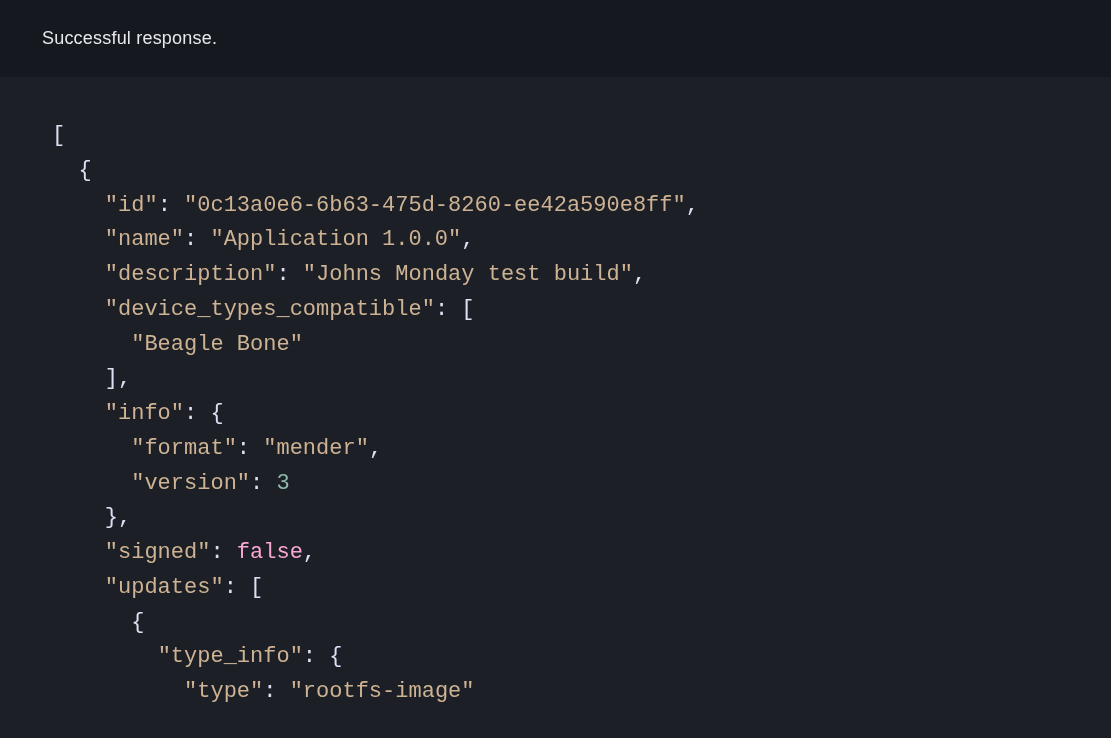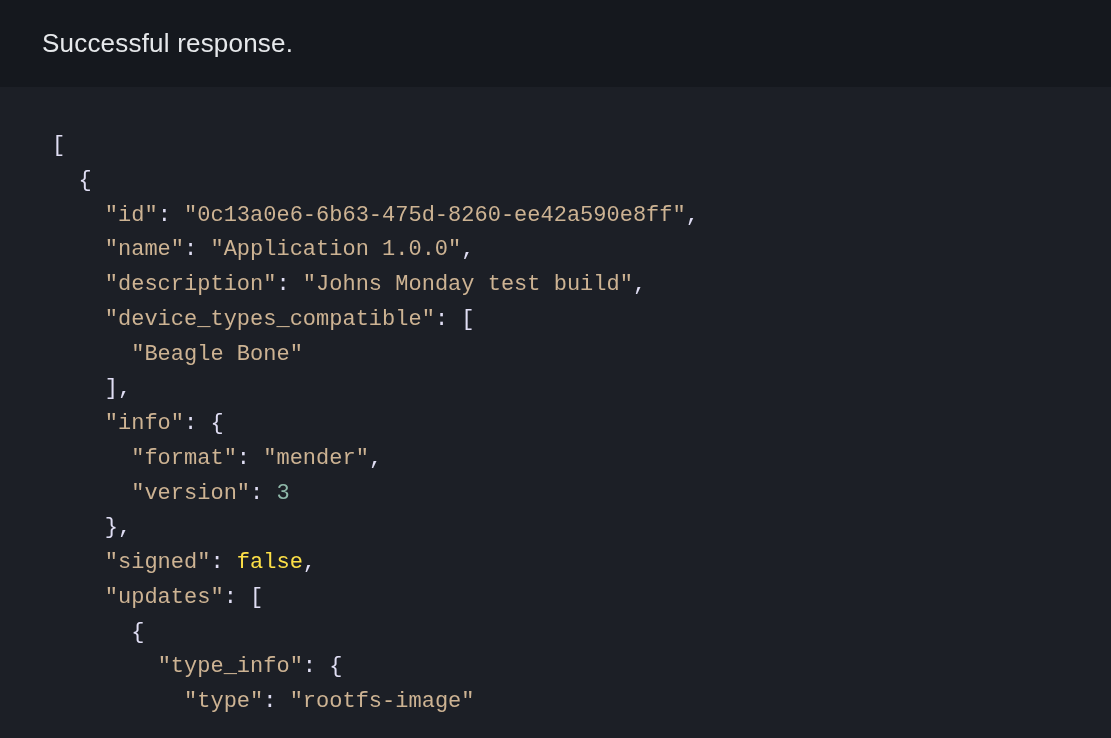--- a/index.html
+++ b/index.html
@@ -7,37 +7,37 @@
       width: 1111px;
       height: 738px;
       background: #1c1f26;
       overflow: hidden;
       font-family: -apple-system, BlinkMacSystemFont, "Segoe UI", Helvetica, Arial, sans-serif;
     }
     .heading-bar {
       background: #15181e;
       padding: 28px 42px;
       color: #e6e8eb;
-      font-size: 26px;
+      font-size: 18px;
       font-weight: 400;
       letter-spacing: 0.2px;
     }
     .code-area {
       padding: 42px 52px 0 52px;
       font-family: "SFMono-Regular", Consolas, "Liberation Mono", Menlo, monospace;
       font-size: 22px;
       line-height: 1.58;
       color: #e0def4;
       white-space: pre;
     }
     .p  { color: #e0def4; }   
     .k  { color: #cdb393; }   
     .s  { color: #cdb393; }   
     .n  { color: #8fb8a9; }   
-    .b  { color: #fde047; }   
+    .b  { color: #f9a8d4; }   
   </style>
 </head>
 <body>
 
 <div class="heading-bar">Successful response.</div>
 
 <div class="code-area" id="code-area"><span class="p">[</span>
 <span class="p">  {</span>
 <span class="p">    </span><span class="k">"id"</span><span class="p">: </span><span class="s">"0c13a0e6-6b63-475d-8260-ee42a590e8ff"</span><span class="p">,</span>
 <span class="p">    </span><span class="k">"name"</span><span class="p">: </span><span class="s">"Application 1.0.0"</span><span class="p">,</span>

